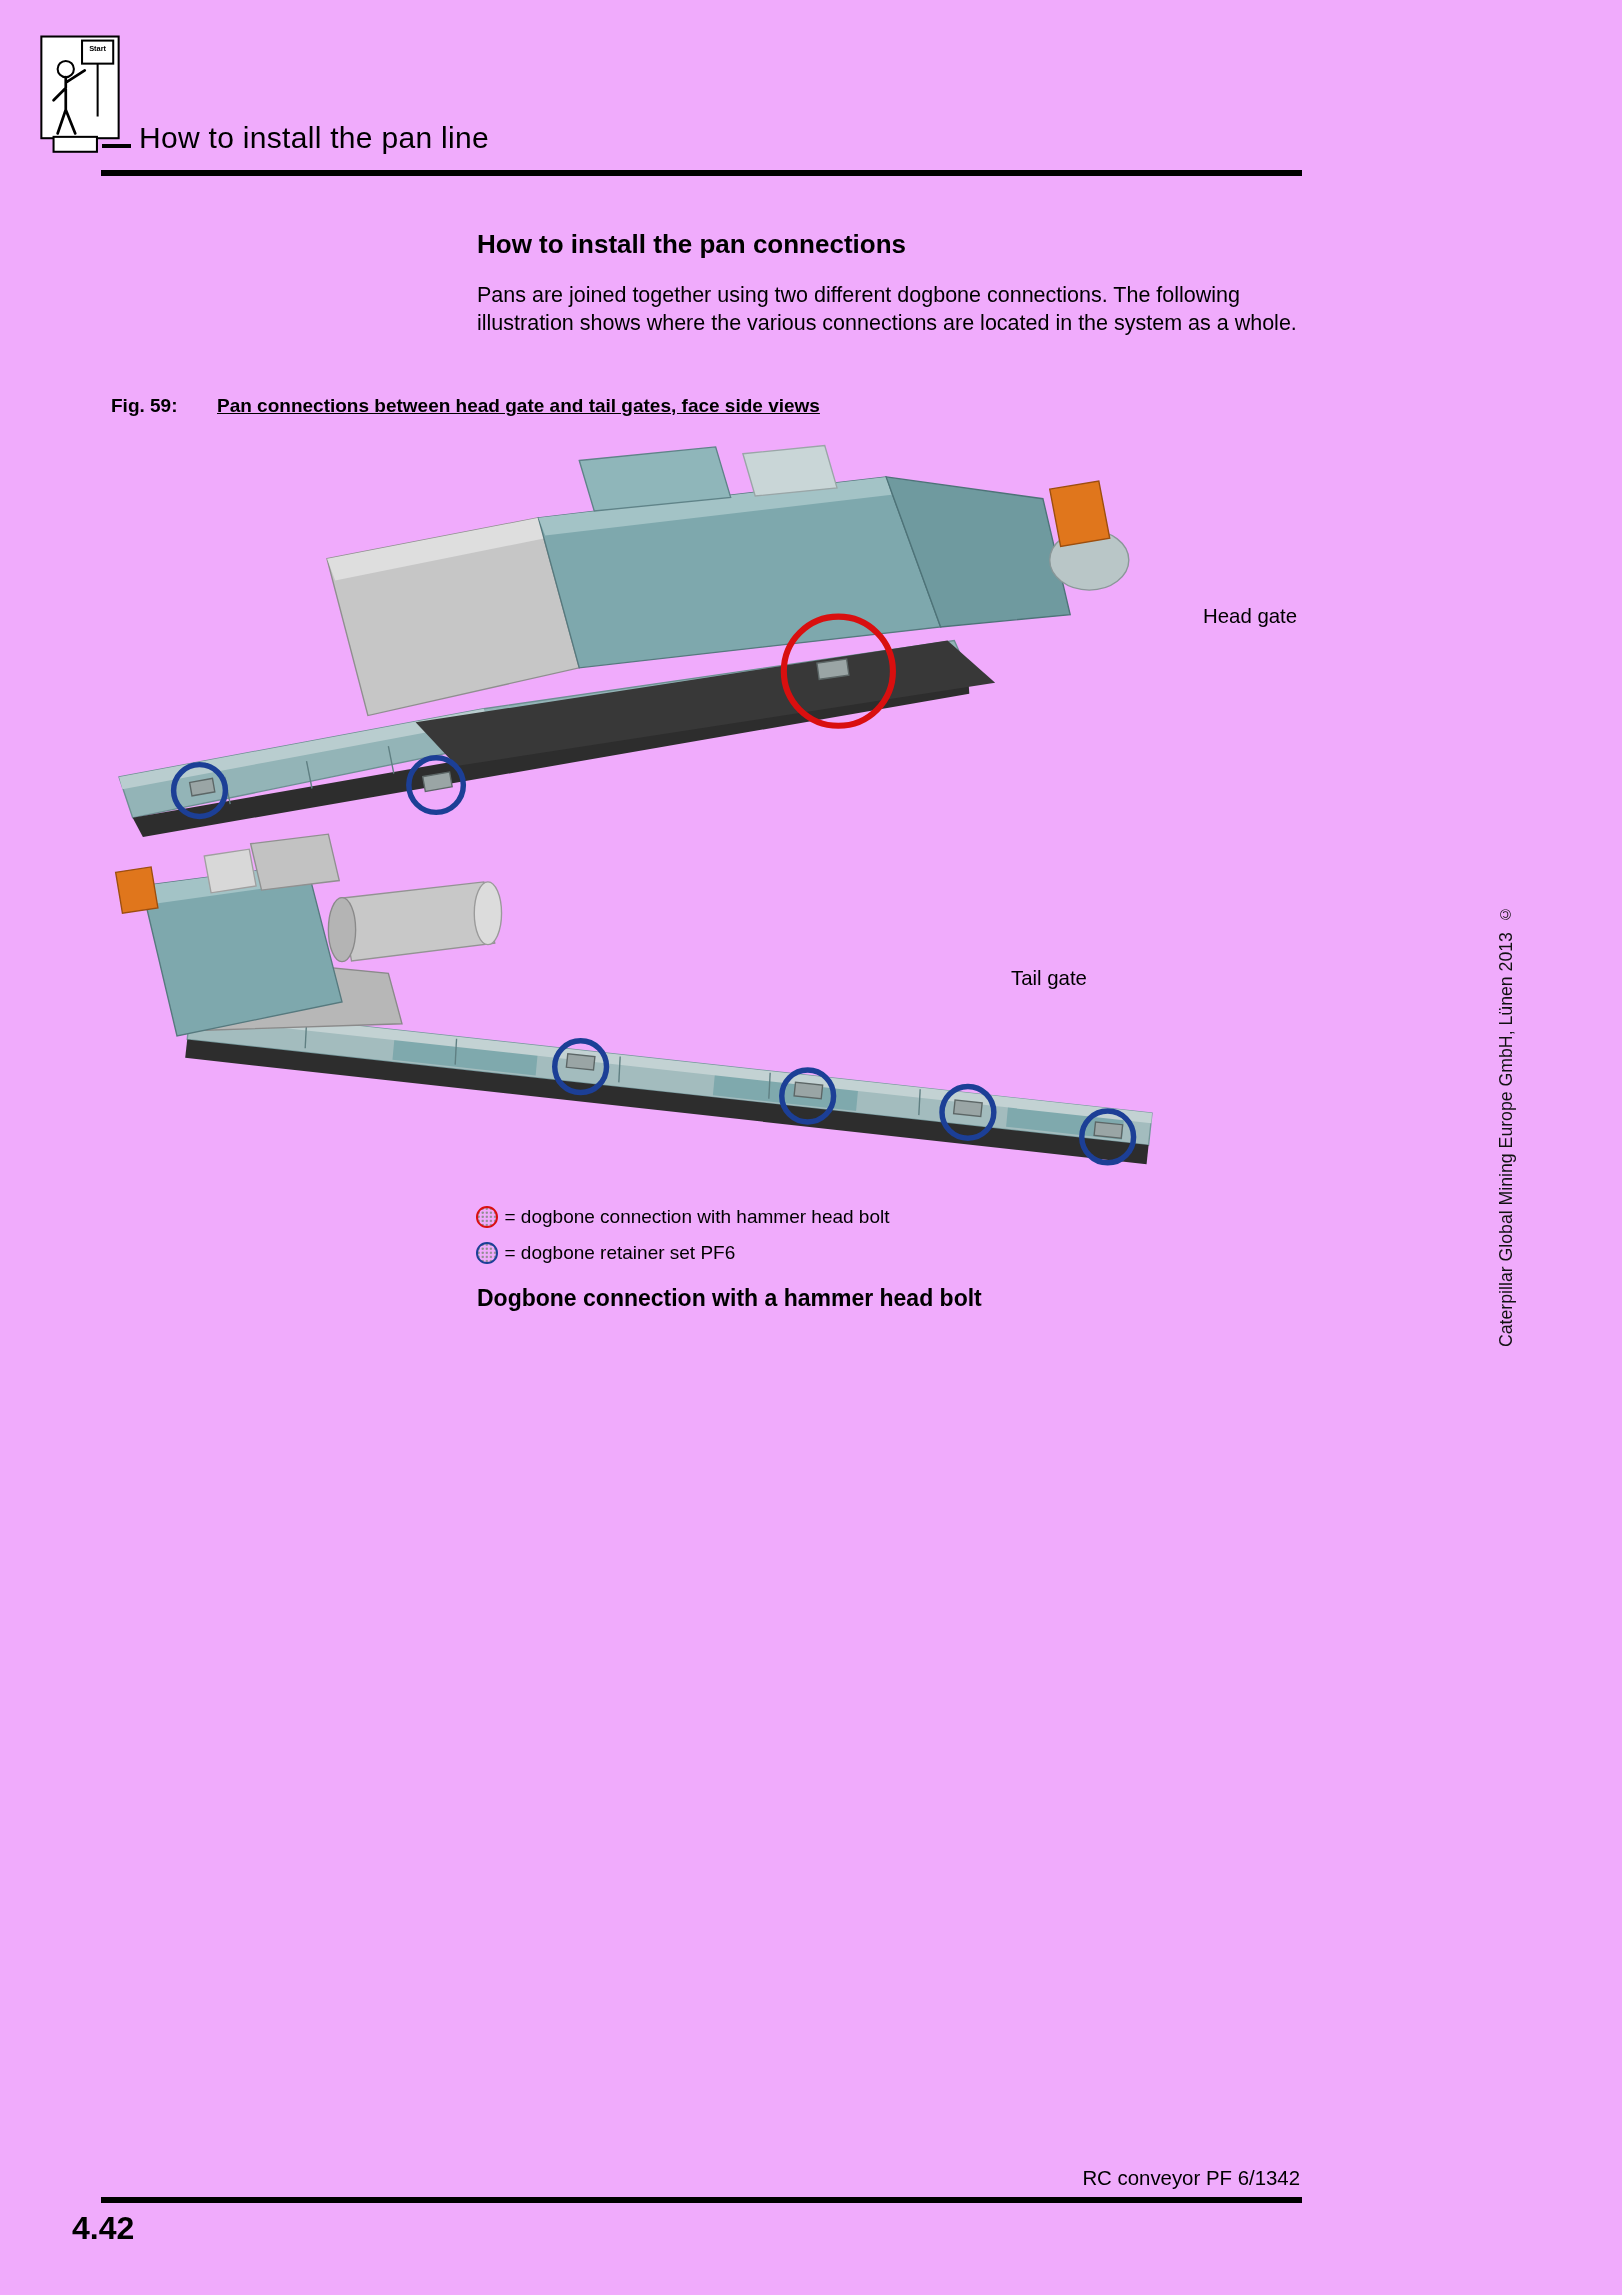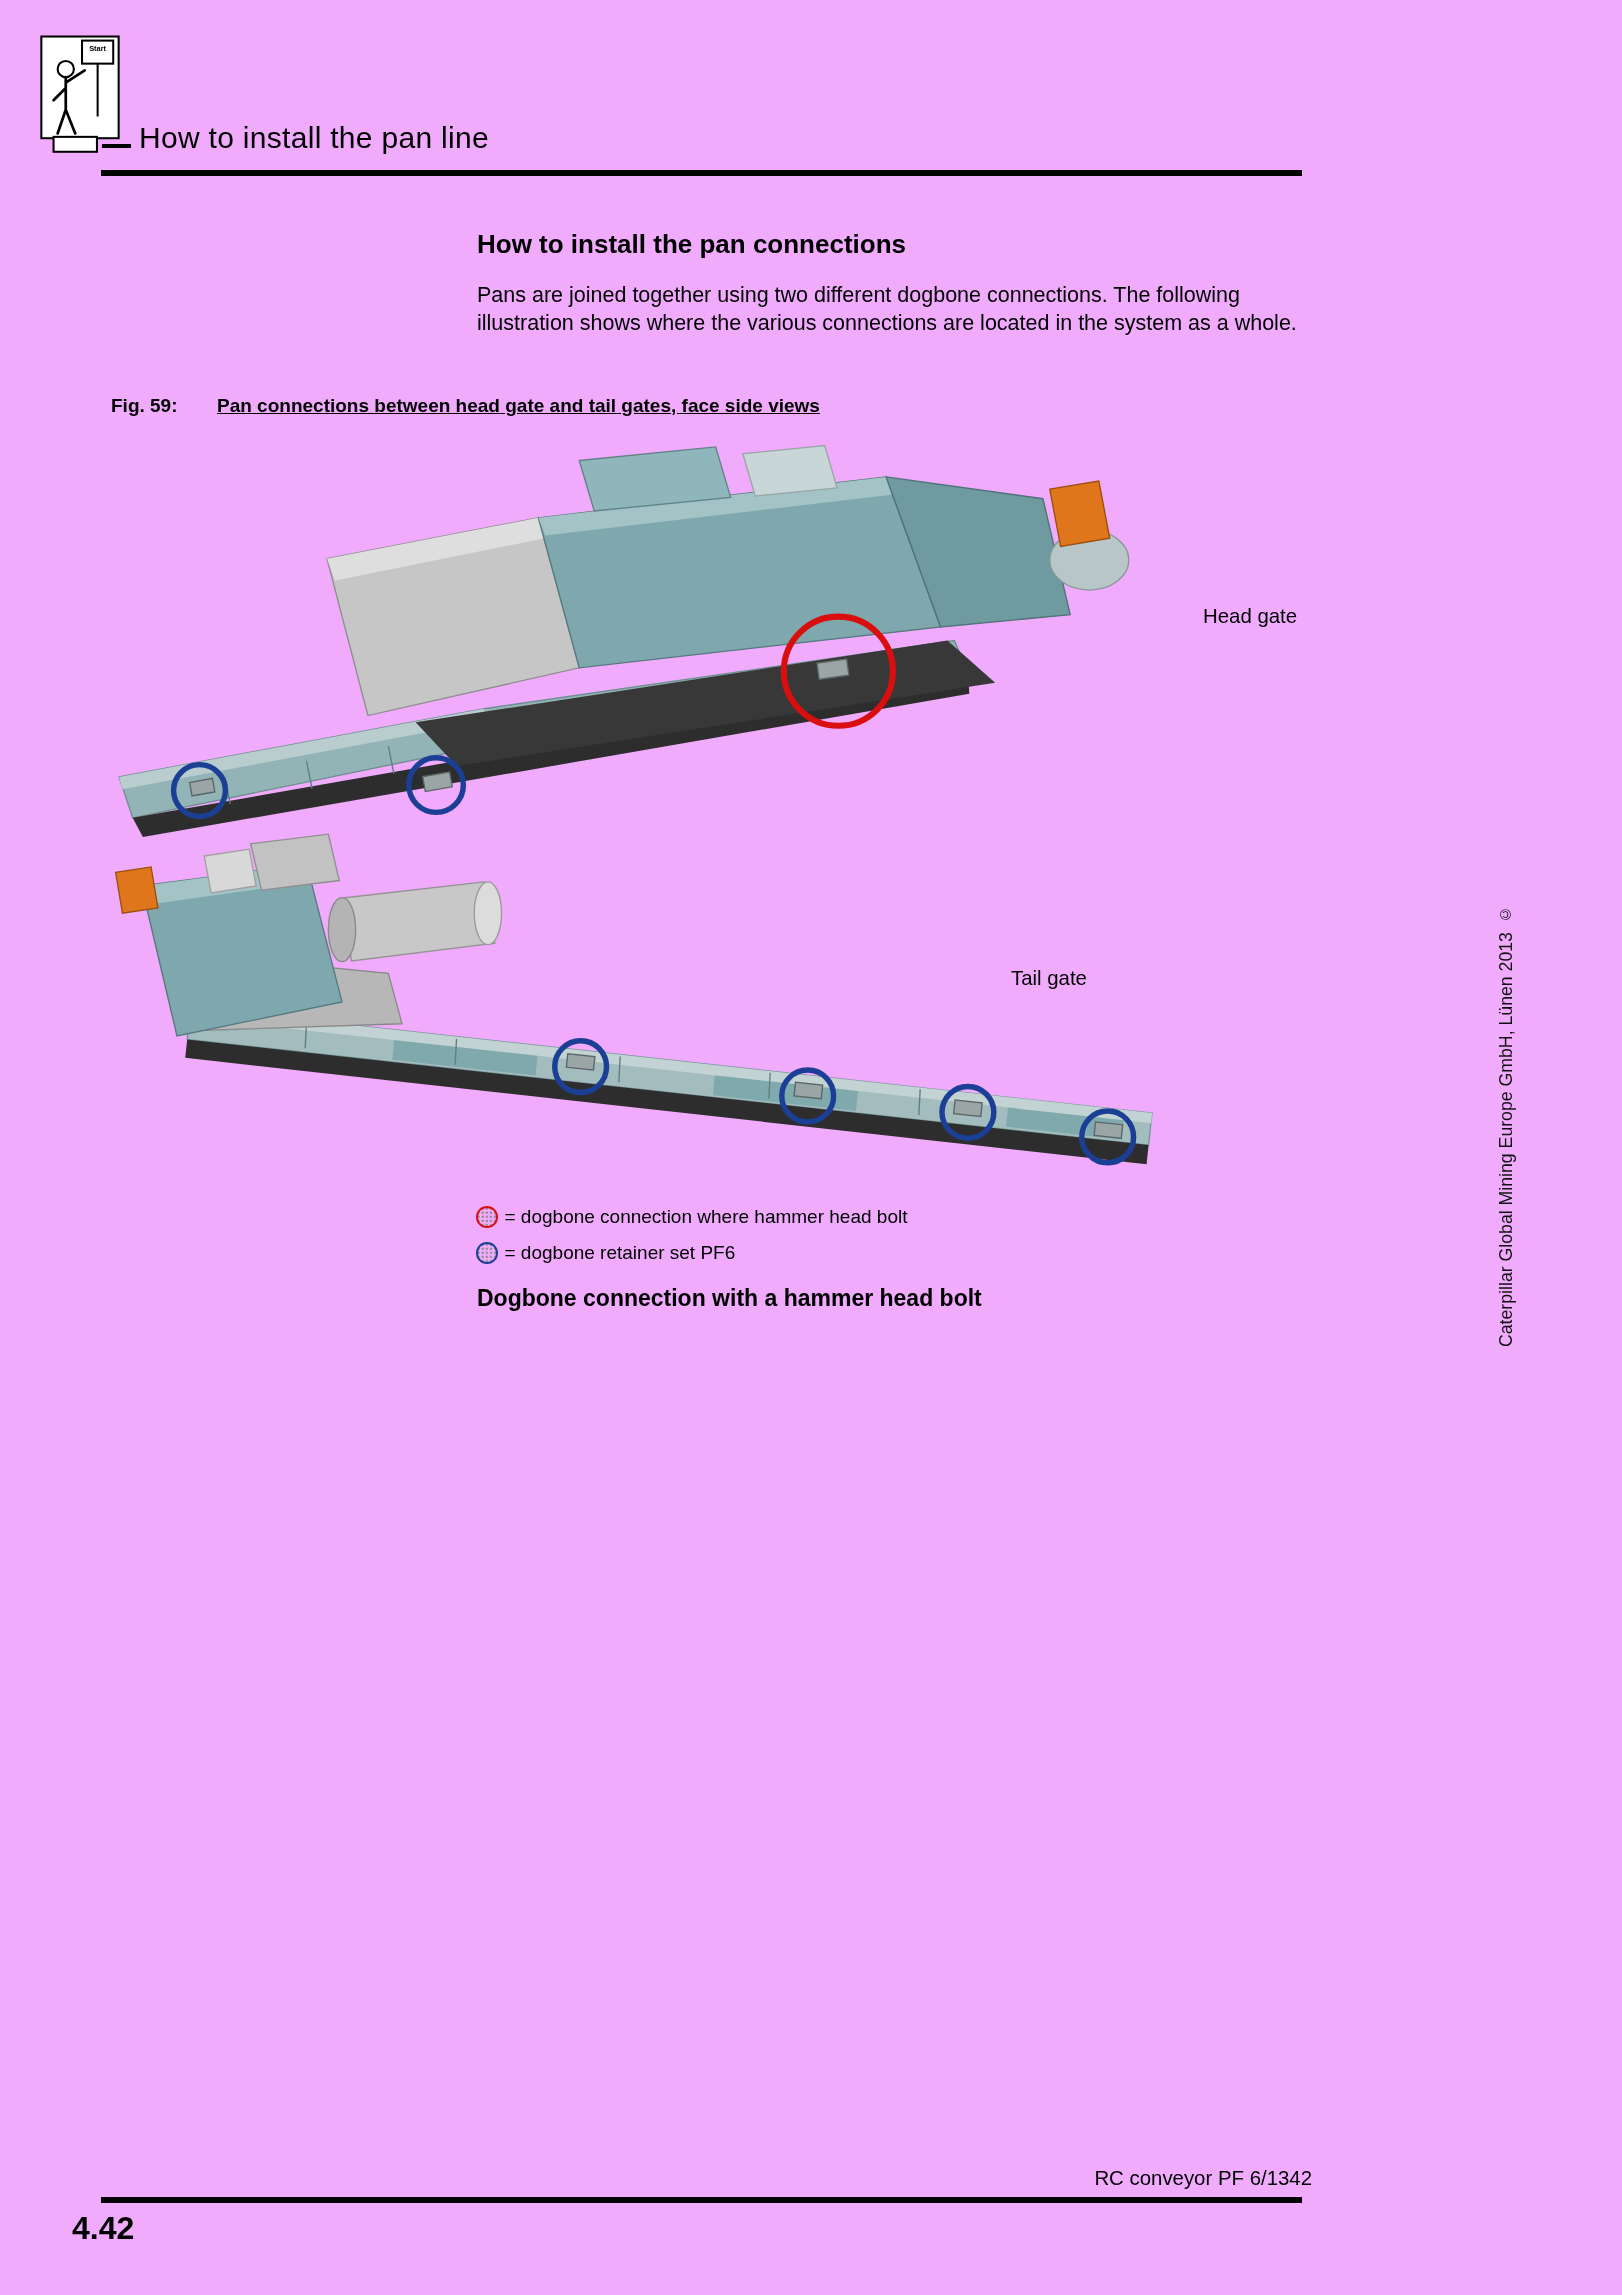--- a/index.html
+++ b/index.html
@@ -72,21 +72,21 @@
   .vside{
     left:1491px;top:856px;height:491px;width:30px;
     writing-mode:vertical-rl;transform:rotate(180deg);
     font-size:17.7px;color:#111;
     display:flex;align-items:center;justify-content:flex-start;
     line-height:30px;
   }
   .vside .copy{font-size:15px;margin-top:9.5px;}
 
   
-  .foot-ref{left:12px;top:2167px;width:1300px;text-align:right;font-size:20.4px;}
+  .foot-ref{left:0;top:2167px;width:1300px;text-align:right;font-size:20.4px;}
   .foot-rule{left:101px;top:2197px;width:1201px;height:5.5px;background:#000;}
   .foot-page{left:64px;top:2210px;font-size:32px;font-weight:bold;margin-left:8px;}
 
   svg{display:block;}
 </style>
 </head>
 <body>
 
 <div class="page">
 
@@ -200,21 +200,21 @@
       </g>
     </svg>
   </div>
 
   <div class="abs gate-label headgate-label">Head gate</div>
   <div class="abs gate-label tailgate-label">Tail gate</div>
 
   <div class="abs legend">
     <div class="legend-row">
       <span class="legend-dot red"></span>
-      <span>= dogbone connection where hammer head bolt</span>
+      <span>= dogbone connection with hammer head bolt</span>
     </div>
     <div class="legend-row">
       <span class="legend-dot blue"></span>
       <span>= dogbone retainer set PF6</span>
     </div>
   </div>
 
   <div class="abs sub-title">Dogbone connection with a hammer head bolt</div>
 
 

